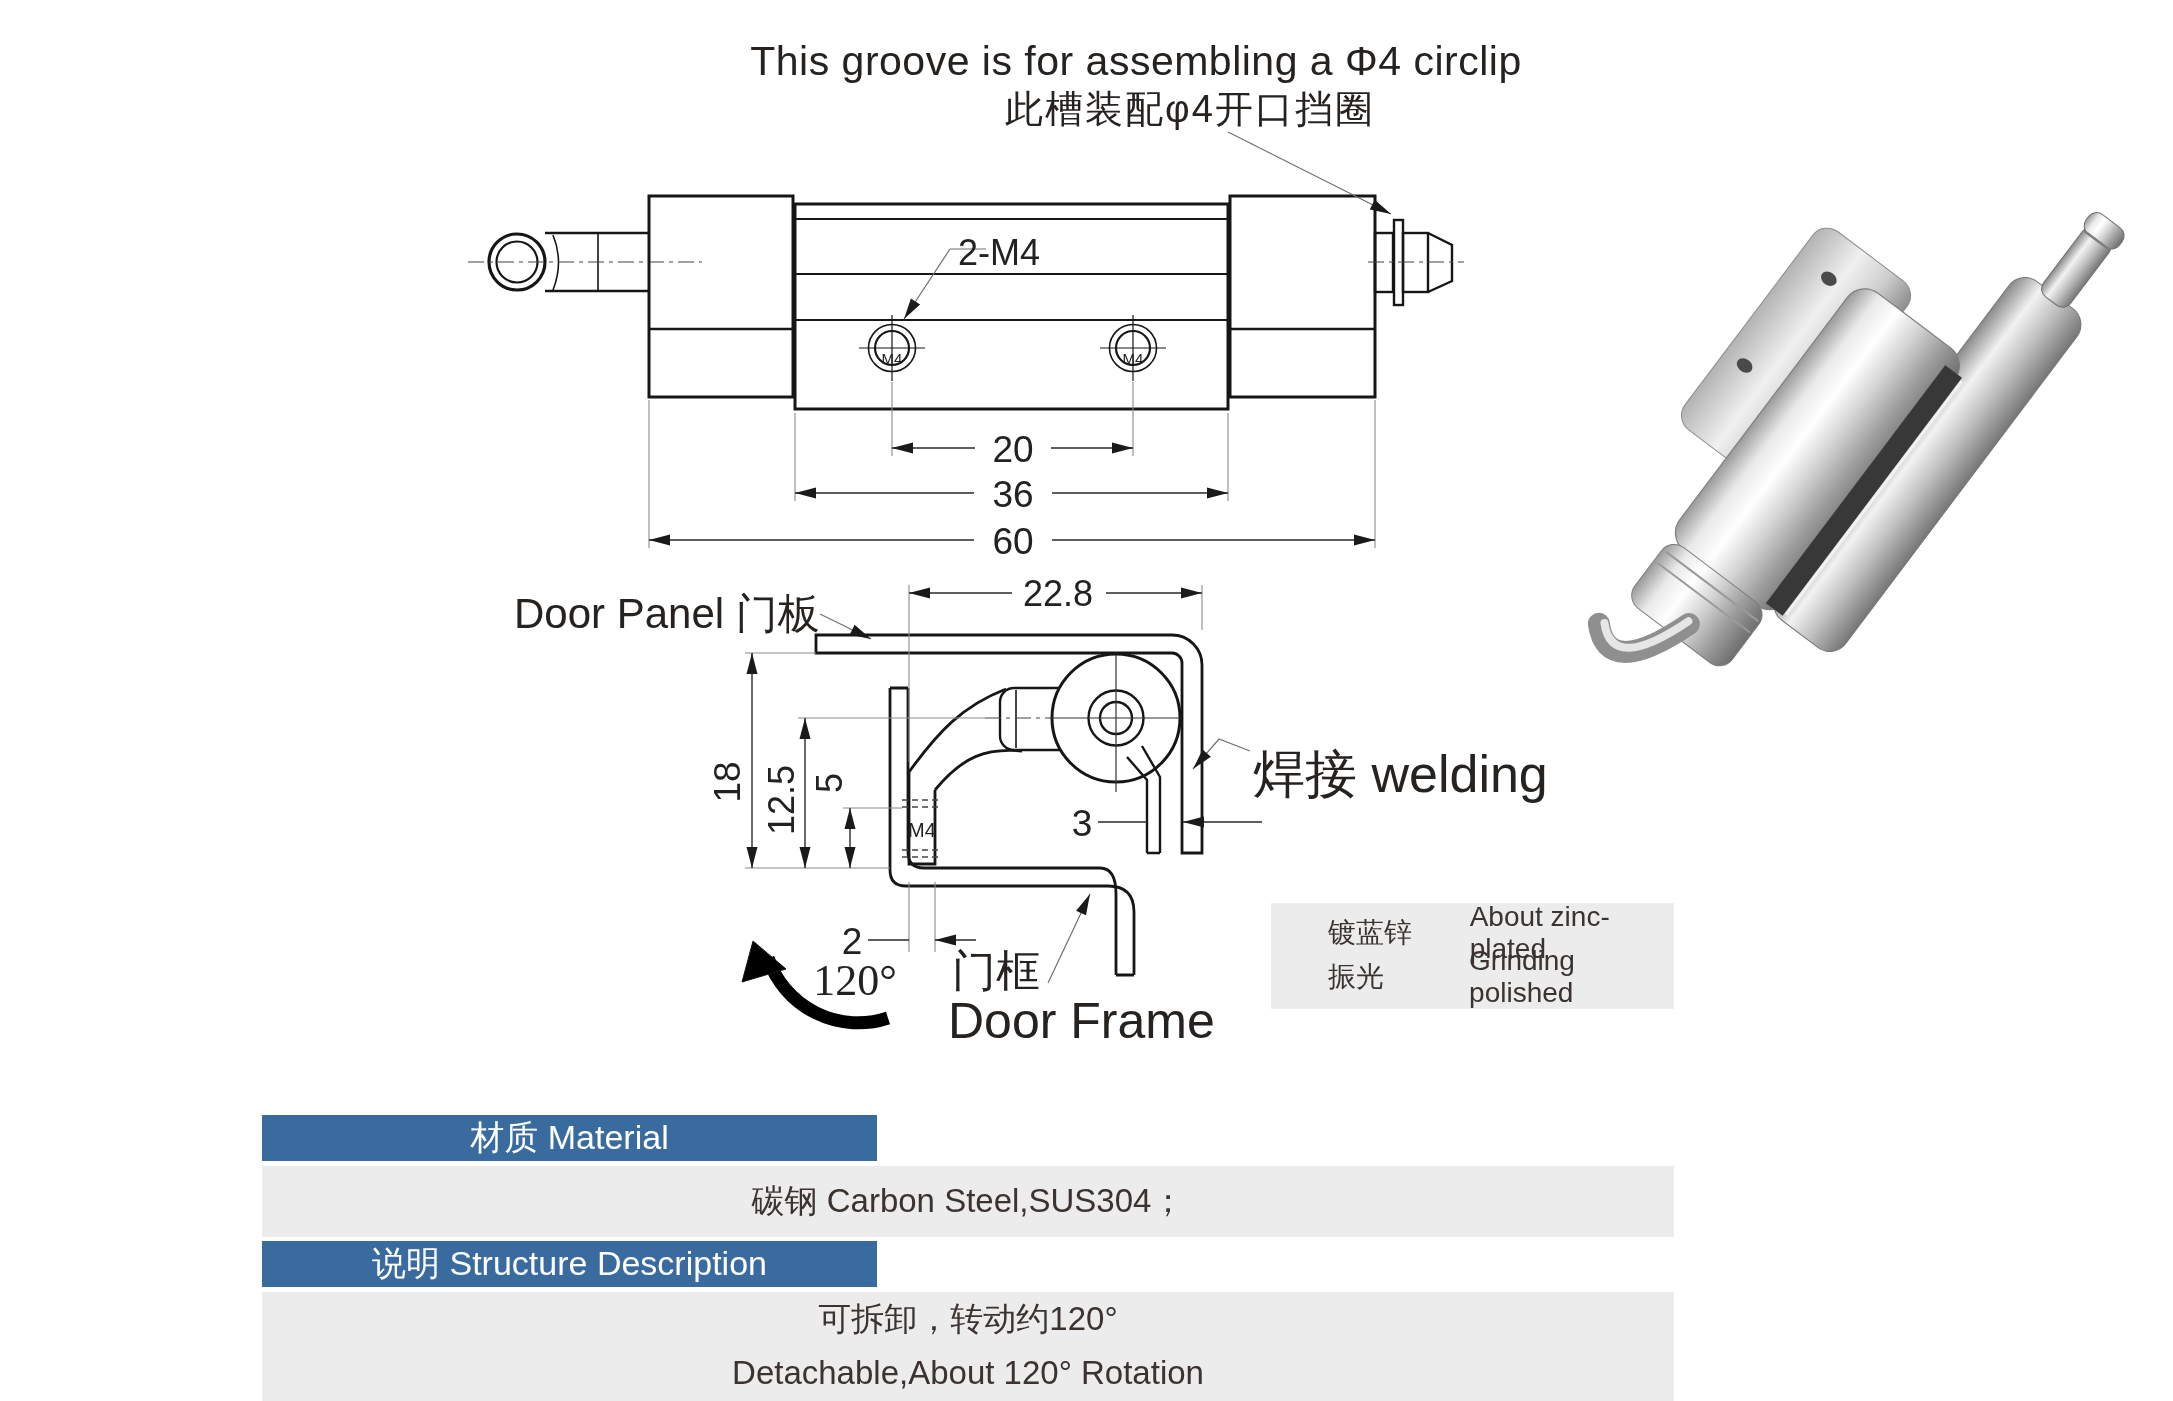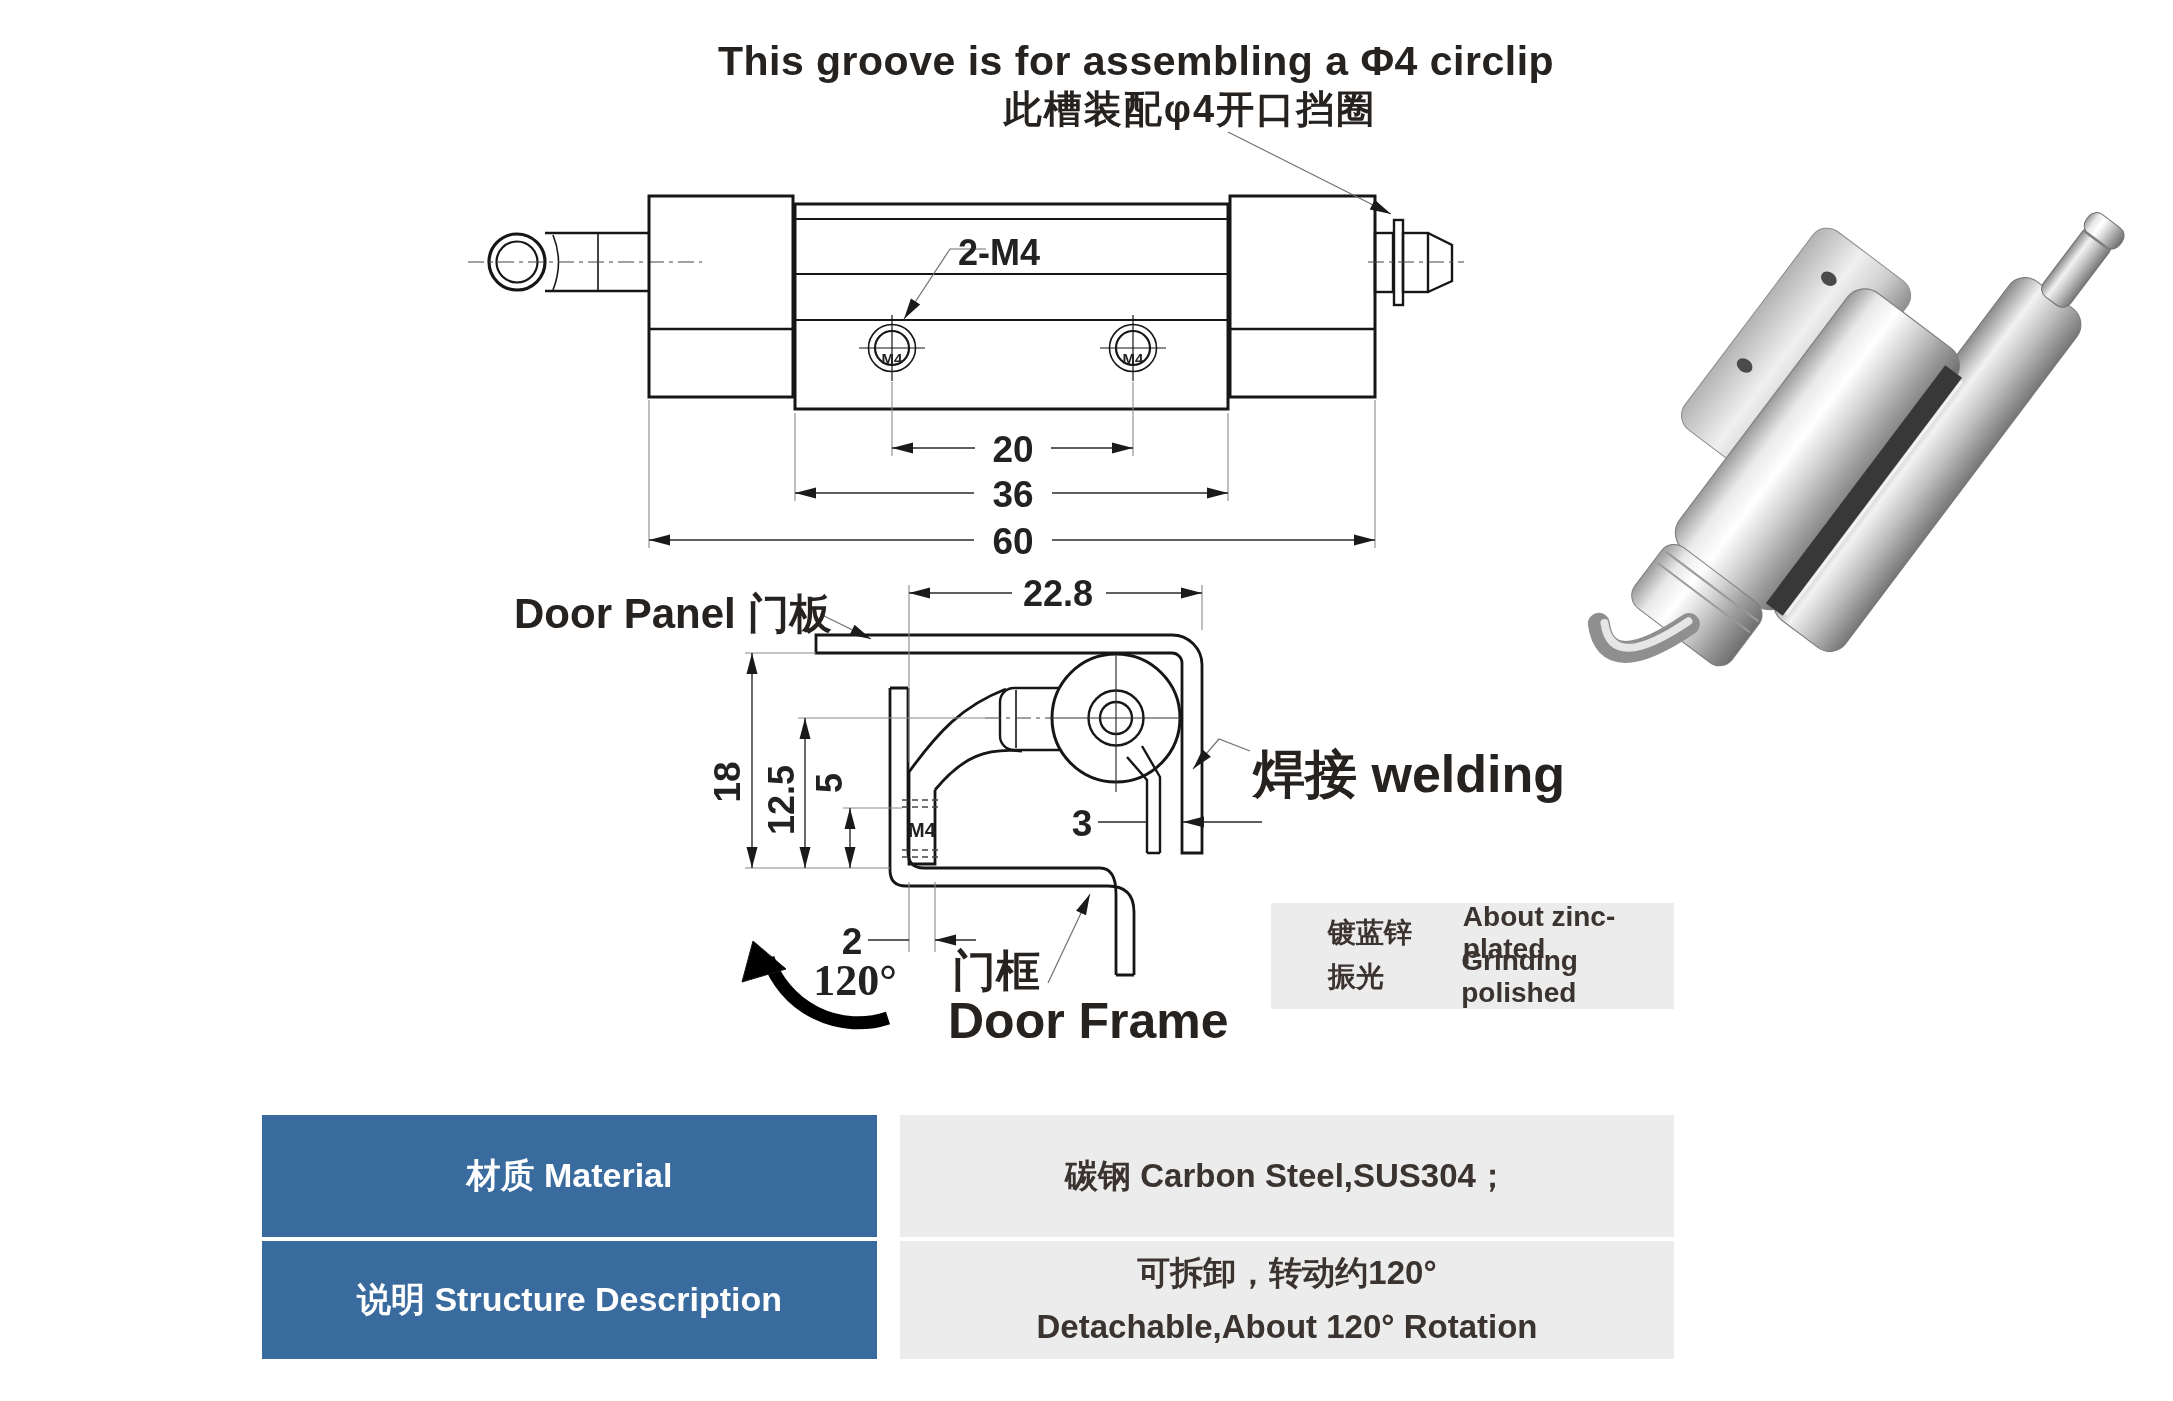--- a/index.html
+++ b/index.html
@@ -1,36 +1,36 @@
 <!DOCTYPE html>
 <html><head>
 <meta charset="utf-8">
 <style>
   html,body{margin:0;padding:0;background:#fff;}
   .canvas{position:relative;width:2173px;height:1401px;background:#fff;overflow:hidden;
-          font-family:"Liberation Sans",sans-serif;color:#262220;font-weight:bold;}
+          font-family:"Liberation Sans",sans-serif;color:#262220;}
   .layer{position:absolute;left:0;top:0;}
   .abs{position:absolute;white-space:nowrap;}
   .title-en{font-size:41px;letter-spacing:.5px;transform:translateX(-50%);}
   .title-zh{font-size:38px;letter-spacing:2px;transform:translateX(-50%);}
   .lbl{font-size:52px;}
   svg text{font-family:"Liberation Sans",sans-serif;fill:#222;}
   .dimtxt{font-size:37px;}
   .caddim{font-size:36px;}
   .serif{font-family:"Liberation Serif",serif;}
   
   .finish{position:absolute;left:1271px;top:898px;width:403px;}
   .finish-head{background:var(--blue);border-radius:10px;height:108px;display:flex;flex-direction:column;
                align-items:center;justify-content:center;color:#fff;font-size:33px;line-height:1.45;}
   .finish-rows{background:#ececec;margin-top:5px;padding:8px 0 10px 33px;}
   .finish-row{display:flex;align-items:center;height:44px;font-size:28px;color:#3a3330;}
   .finish-row .zh{width:150px;margin-left:24px;}
   
   .spec{position:absolute;left:262px;top:1115px;width:1412px;display:flex;flex-direction:column;gap:4px;}
-  .spec-row{display:flex;gap:23px;}
+  .spec-row{display:flex;gap:5px;flex-direction:column;}
   .spec-row .cell-l{width:615px;background:var(--blue);color:#fff;display:flex;align-items:center;
                     justify-content:center;font-size:34px;}
   .spec-row .cell-r{flex:1;background:#ececec;color:#3a3330;display:flex;flex-direction:column;
                     align-items:center;justify-content:center;font-size:33px;line-height:1.65;}
   .r1{height:122px;}
   .r2{height:118px;}
 </style>
 </head>
 <body>
 

